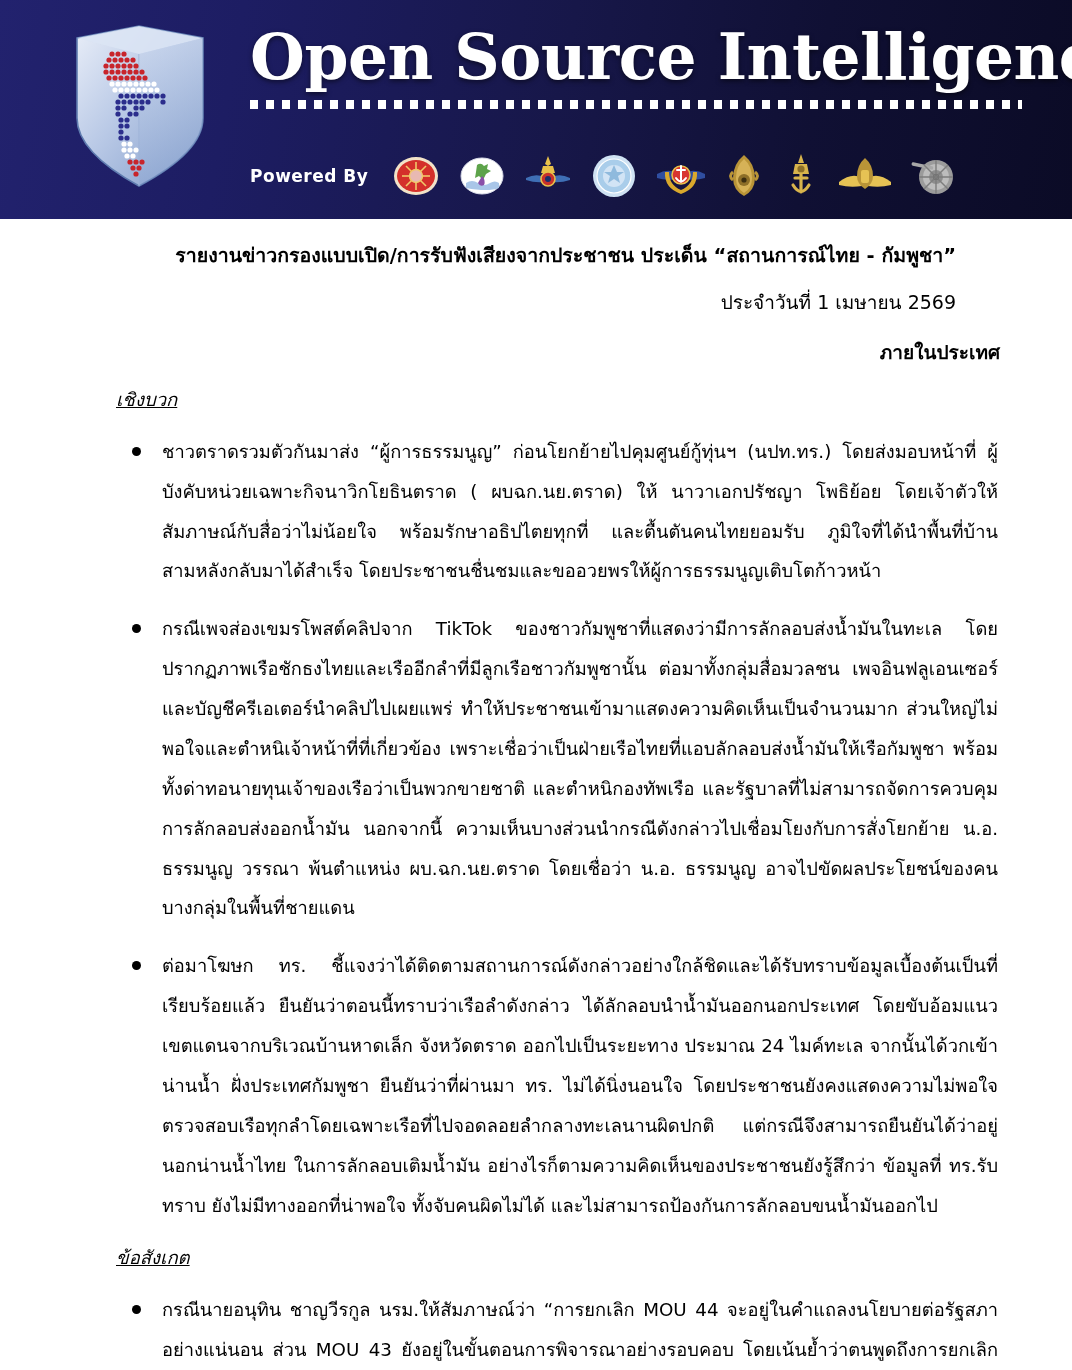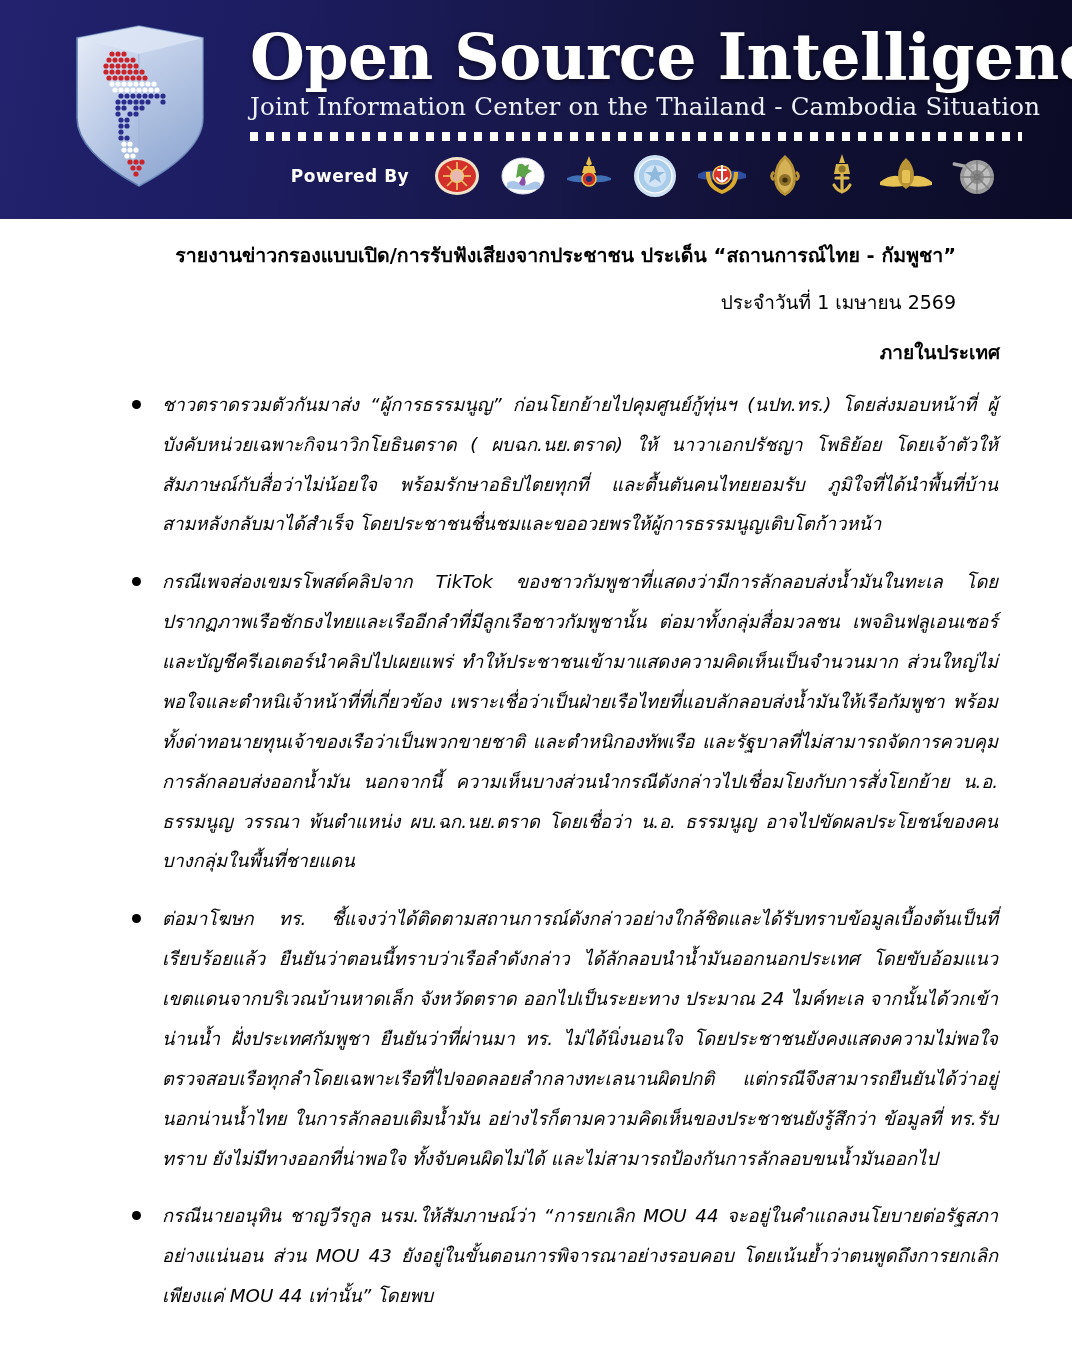--- a/index.html
+++ b/index.html
@@ -81,21 +81,20 @@
   }
 
   
   .powered-row {
     position: absolute;
     left: 250px;
     top: 152px;
     width: 790px;
     display: flex;
     align-items: center;
-    justify-content: center;
   }
   .powered-label {
     font-family: "DejaVu Sans", "Liberation Sans", sans-serif;
     font-weight: 700;
     font-size: 17px;
     color: #ffffff;
     letter-spacing: 0.5px;
     margin-right: 24px;
     white-space: nowrap;
   }
@@ -146,21 +145,20 @@
   }
   ul.blist > li {
     position: relative;
     padding-left: 46px;
     margin-top: 18px;
     font-size: 18.3px;
     line-height: 2.18;
     text-align: justify;
     text-justify: inter-word;
     padding-right: 2px;
-    font-style: italic;
   }
   ul.blist > li::before {
     content: "";
     position: absolute;
     left: 16px;
     top: 15px;
     width: 9px;
     height: 9px;
     background: #000;
     border-radius: 50%;
@@ -292,21 +290,20 @@
             <circle cx="85" cy="140" r="2.6"></circle>
           <circle cx="76" cy="146" r="2.6"></circle>
             <circle cx="82" cy="146" r="2.6"></circle>
           <circle cx="79" cy="152" r="2.6"></circle>
         </g>
       </svg>
     </div>
 
     <div class="title-block">
       <div class="osint-title">Open Source Intelligence</div>
-      <div class="osint-sub">Joint Information Center on the Thailand -  Cambodia Situation</div>
       <div class="dotline"></div>
     </div>
 
     <div class="powered-row">
       <div class="powered-label">Powered By</div>
       <div class="emblems">
 
         <svg class="emblem" width="48" height="48" viewBox="0 0 48 48">
           <ellipse cx="24" cy="24" rx="22" ry="19" fill="#f2e3c8"></ellipse>
           <ellipse cx="24" cy="24" rx="19" ry="16" fill="#d4302b"></ellipse>
@@ -392,26 +389,28 @@
   </div>
 </div>
 
 <div class="doc">
 
   <div class="doc-title">รายงานข่าวกรองแบบเปิด/การรับฟังเสียงจากประชาชน ประเด็น “สถานการณ์ไทย - กัมพูชา”</div>
   <div class="doc-date">ประจำวันที่ 1 เมษายน 2569</div>
 
   <div class="sec-head">ภายในประเทศ</div>
 
+  <div class="sub-head">เชิงบวก</div>
   <ul class="blist">
     <li>ชาวตราดรวมตัวกันมาส่ง “ผู้การธรรมนูญ” ก่อนโยกย้ายไปคุมศูนย์กู้ทุ่นฯ (นปท.ทร.) โดยส่งมอบหน้าที่  ผู้บังคับหน่วยเฉพาะกิจนาวิกโยธินตราด  ( ผบฉก.นย.ตราด)  ให้ นาวาเอกปรัชญา โพธิย้อย โดยเจ้าตัวให้สัมภาษณ์กับสื่อว่าไม่น้อยใจ พร้อมรักษาอธิปไตยทุกที่ และตื้นตันคนไทยยอมรับ ภูมิใจที่ได้นำพื้นที่บ้านสามหลังกลับมาได้สำเร็จ โดยประชาชนชื่นชมและขออวยพรให้ผู้การธรรมนูญเติบโตก้าวหน้า</li>
   </ul>
 
   <ul class="blist">
     <li>กรณีเพจส่องเขมรโพสต์คลิปจาก TikTok ของชาวกัมพูชาที่แสดงว่ามีการลักลอบส่งน้ำมันในทะเล โดยปรากฏภาพเรือชักธงไทยและเรืออีกลำที่มีลูกเรือชาวกัมพูชานั้น ต่อมาทั้งกลุ่มสื่อมวลชน เพจอินฟลูเอนเซอร์ และบัญชีครีเอเตอร์นำคลิปไปเผยแพร่ ทำให้ประชาชนเข้ามาแสดงความคิดเห็นเป็นจำนวนมาก ส่วนใหญ่ไม่พอใจและตำหนิเจ้าหน้าที่ที่เกี่ยวข้อง เพราะเชื่อว่าเป็นฝ่ายเรือไทยที่แอบลักลอบส่งน้ำมันให้เรือกัมพูชา พร้อมทั้งด่าทอนายทุนเจ้าของเรือว่าเป็นพวกขายชาติ และตำหนิกองทัพเรือ และรัฐบาลที่ไม่สามารถจัดการควบคุมการลักลอบส่งออกน้ำมัน นอกจากนี้ ความเห็นบางส่วนนำกรณีดังกล่าวไปเชื่อมโยงกับการสั่งโยกย้าย น.อ. ธรรมนูญ วรรณา พ้นตำแหน่ง ผบ.ฉก.นย.ตราด โดยเชื่อว่า น.อ. ธรรมนูญ อาจไปขัดผลประโยชน์ของคนบางกลุ่มในพื้นที่ชายแดน</li>
     <li>ต่อมาโฆษก ทร. ชี้แจงว่าได้ติดตามสถานการณ์ดังกล่าวอย่างใกล้ชิดและได้รับทราบข้อมูลเบื้องต้นเป็นที่เรียบร้อยแล้ว ยืนยันว่าตอนนี้ทราบว่าเรือลำดังกล่าว ได้ลักลอบนำน้ำมันออกนอกประเทศ โดยขับอ้อมแนวเขตแดนจากบริเวณบ้านหาดเล็ก จังหวัดตราด ออกไปเป็นระยะทาง ประมาณ 24 ไมค์ทะเล จากนั้นได้วกเข้าน่านน้ำ ฝั่งประเทศกัมพูชา ยืนยันว่าที่ผ่านมา ทร. ไม่ได้นิ่งนอนใจ โดยประชาชนยังคงแสดงความไม่พอใจตรวจสอบเรือทุกลำโดยเฉพาะเรือที่ไปจอดลอยลำกลางทะเลนานผิดปกติ แต่กรณีจึงสามารถยืนยันได้ว่าอยู่นอกน่านน้ำไทย ในการลักลอบเติมน้ำมัน อย่างไรก็ตามความคิดเห็นของประชาชนยังรู้สึกว่า ข้อมูลที่ ทร.รับทราบ ยังไม่มีทางออกที่น่าพอใจ ทั้งจับคนผิดไม่ได้ และไม่สามารถป้องกันการลักลอบขนน้ำมันออกไป</li>
   </ul>
 
+  <div class="sub-head">ข้อสังเกต</div>
   <ul class="blist">
     <li>กรณีนายอนุทิน ชาญวีรกูล นรม.ให้สัมภาษณ์ว่า “การยกเลิก MOU 44 จะอยู่ในคำแถลงนโยบายต่อรัฐสภาอย่างแน่นอน ส่วน MOU 43 ยังอยู่ในขั้นตอนการพิจารณาอย่างรอบคอบ โดยเน้นย้ำว่าตนพูดถึงการยกเลิกเพียงแค่ MOU 44 เท่านั้น” โดยพบ</li>
   </ul>
 
 </div>
 
 </body></html>

